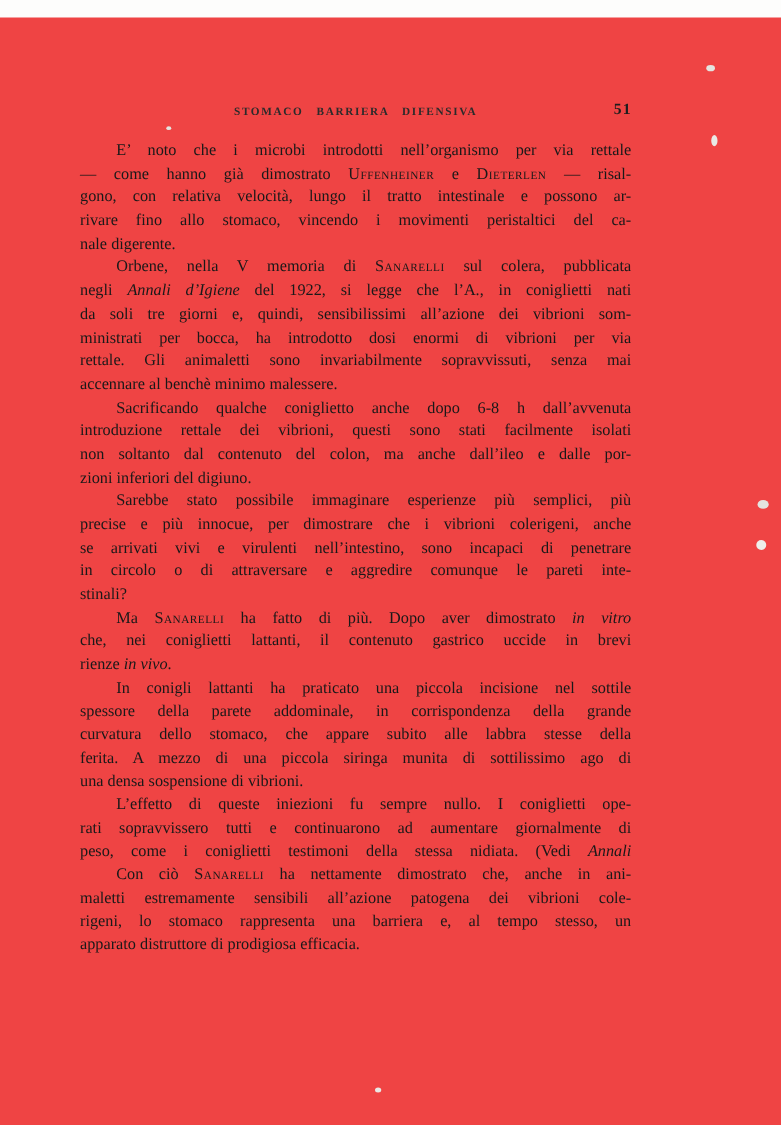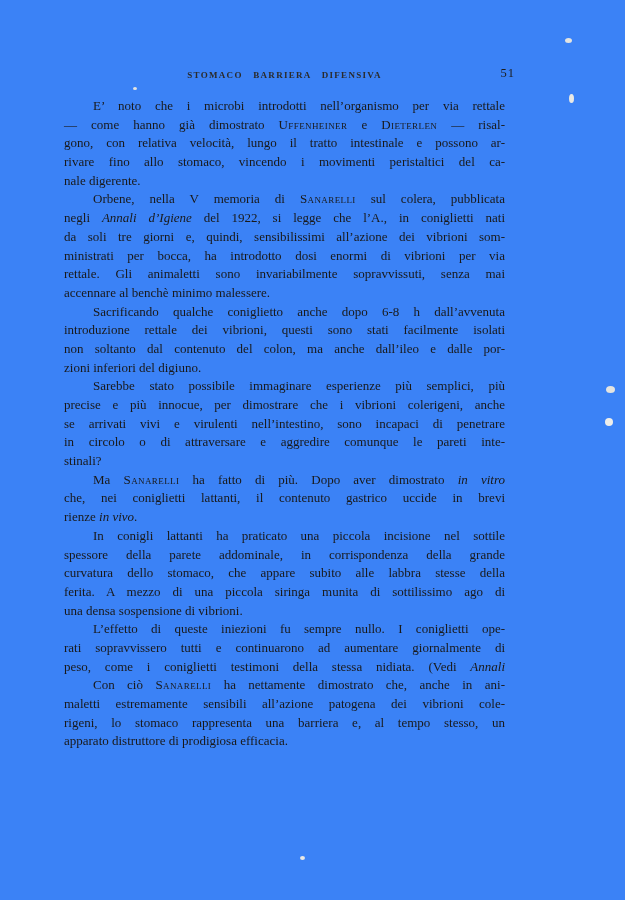--- a/index.html
+++ b/index.html
@@ -6,38 +6,39 @@
   html, body { margin: 0; padding: 0; }
   body {
     width: 625px; height: 900px;
     background: #fdfdfc;
     position: relative;
     overflow: hidden;
     font-family: "Liberation Serif", "DejaVu Serif", serif;
   }
   .scan-page {
     position: absolute; inset: 0;
-    background: #3b82f6;
+    background: #ef4444;
+    margin-top: 14px;
   }
   .running-head {
     position: absolute;
     top: 70px; left: 64px; width: 441px;
     text-align: center;
     font-size: 9px; font-weight: 700;
     letter-spacing: 1.3px; word-spacing: 7px;
     color: #2b2b2b;
     white-space: nowrap;
   }
   .page-number {
     position: absolute;
     top: 66px; left: 491px; width: 24px;
-    font-size: 12.5px; font-weight: 400;
+    font-size: 12.5px; font-weight: 700;
     letter-spacing: 1px;
     color: #1d1d1d;
-    text-align: right;
+    text-align: left;
   }
   .text-block {
     position: absolute;
     top: 97px; left: 64px; width: 441px;
     font-size: 13px; font-weight: 400;
     line-height: 18.68px;
     color: #191919;
     text-align: justify;
   }
   .para { margin: 0; }

